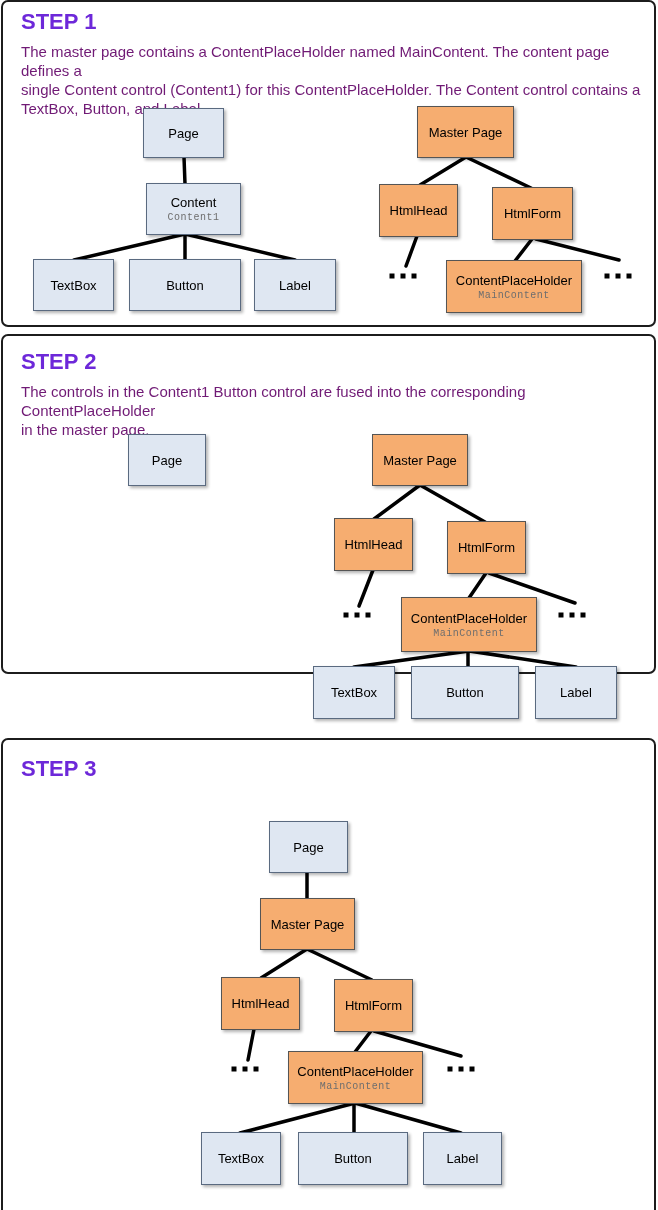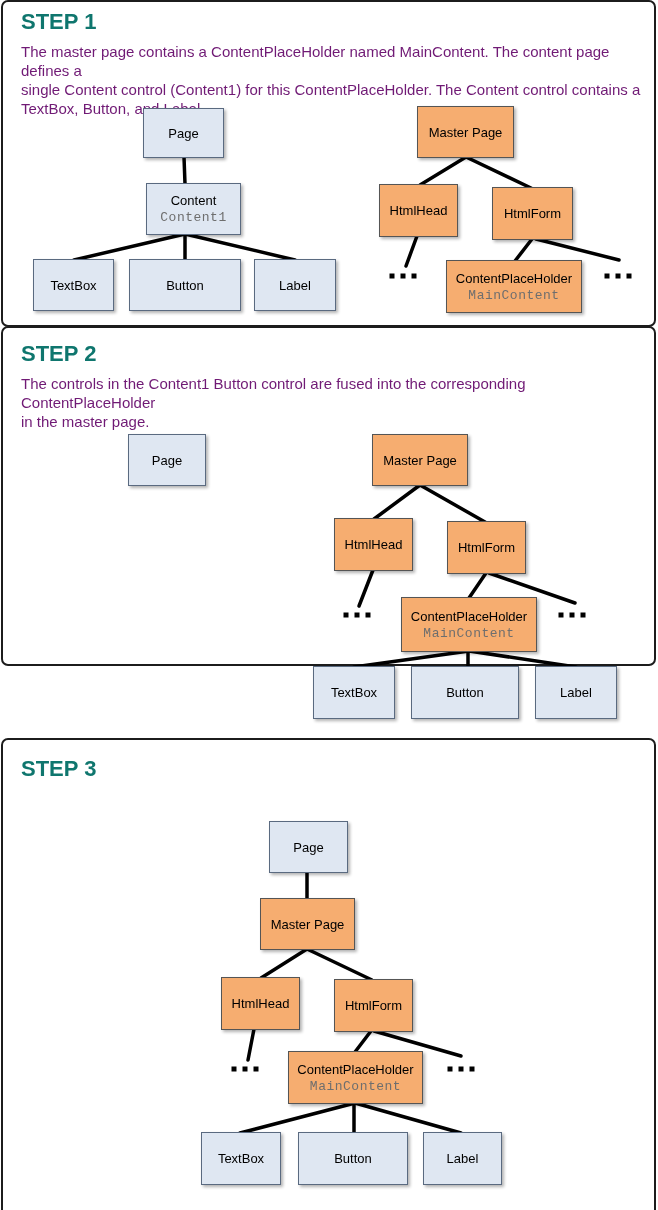--- a/index.html
+++ b/index.html
@@ -3,40 +3,40 @@
 <meta charset="utf-8">
 <style>
   html,body { margin:0; padding:0; background:#ffffff; }
   body { width:658px; height:1210px; font-family:"Liberation Sans", sans-serif; }
   .page { position:relative; width:658px; height:1210px; overflow:hidden; background:#fff; }
 
   .panel { position:absolute; left:1px; width:655px; box-sizing:border-box;
            border:2px solid var(--panel-border,#1c1c1c); border-radius:7px;
            padding-left:18px; background:transparent; z-index:0; }
   .panel-1 { top:0; height:327px; }
-  .panel-2 { top:326px; height:340px; }
+  .panel-2 { top:334px; height:340px; }
   .panel-3 { top:738px; height:541px; }
 
-  h2.step { margin:0; font-size:22px; font-weight:bold; color:#0f766e; }
+  h2.step { margin:0; font-size:22px; font-weight:bold; color:#6d28d9; }
   .panel-1 h2.step { padding-top:7px; }
   .panel-2 h2.step { padding-top:13px; }
   .panel-3 h2.step { padding-top:16px; }
   p.desc { margin:7px 0 0 0; font-size:15px; line-height:19px; color:#701a75;
            white-space:pre-line; width:628px; }
 
   svg.lines { position:absolute; left:0; top:0; z-index:1; }
 
   .node { position:absolute; box-sizing:border-box; z-index:2;
           display:flex; flex-direction:column; align-items:center; justify-content:center;
           font-size:13px; color:#000; text-align:center;
           box-shadow:2px 2px 3px rgba(0,0,0,0.30); }
   .node.content { background:var(--content-fill,#DFE7F2); border:1.5px solid var(--content-border,#5A6A80); }
   .node.master  { background:var(--master-fill,#F6AD70);  border:1.5px solid var(--master-border,#555555); }
   .node .nlabel { display:block; }
-  .node .nsub { display:block; font-family:"Liberation Mono", monospace; font-size:13px;
+  .node .nsub { display:block; font-family:"Liberation Mono", monospace; font-size:10px;
                 color:var(--mono,#6E6E6E); margin-top:2px; letter-spacing:0.5px; }
 
   .dots { position:absolute; transform:translate(-50%,-50%); display:flex; gap:6px; z-index:2; }
   .dots .dot { width:5px; height:5px; background:#000; }
 </style>
 </head>
 <body>
 
 <div class="page">
 

